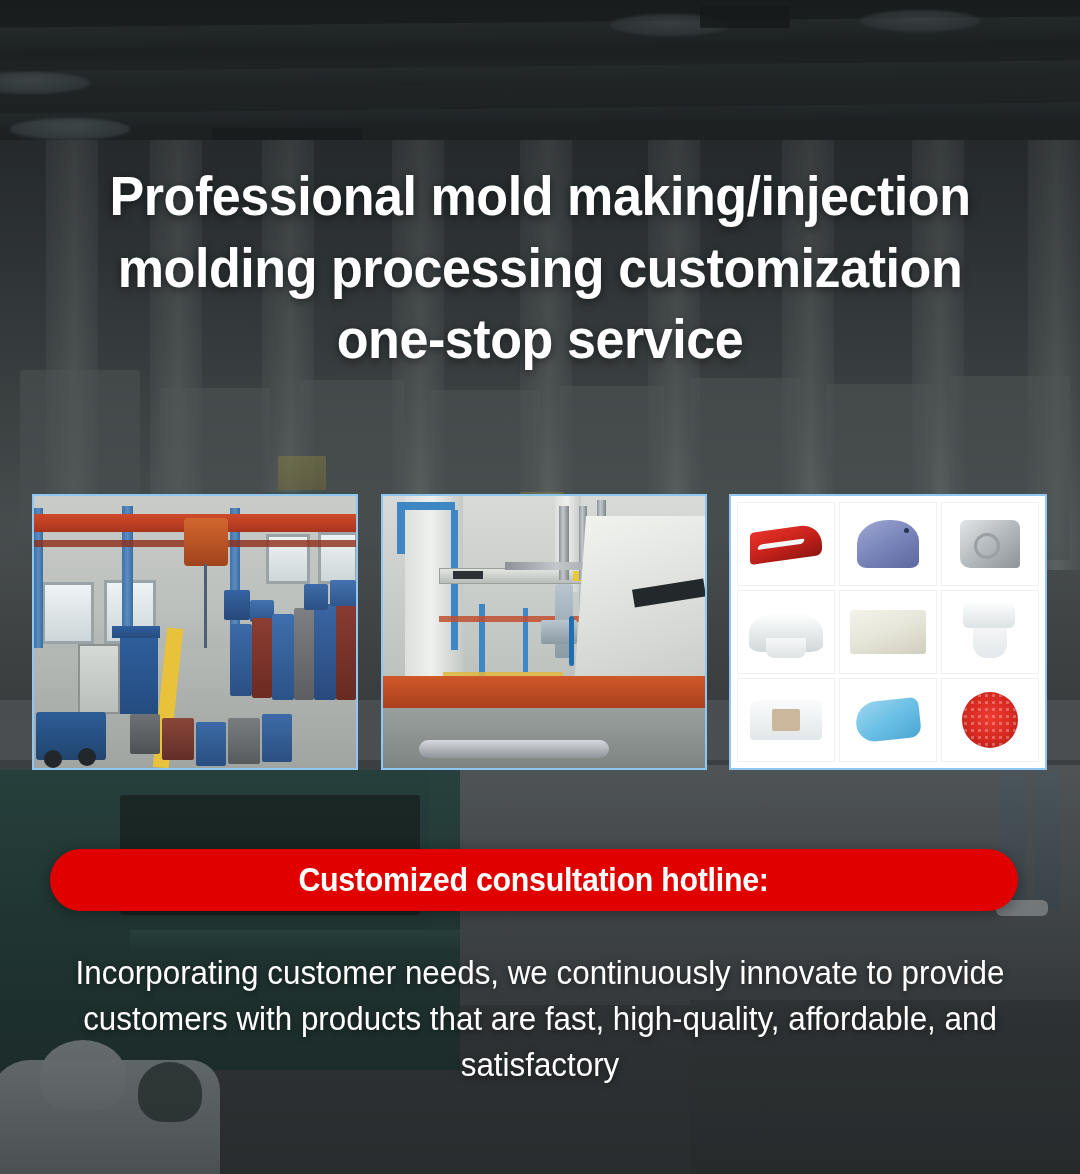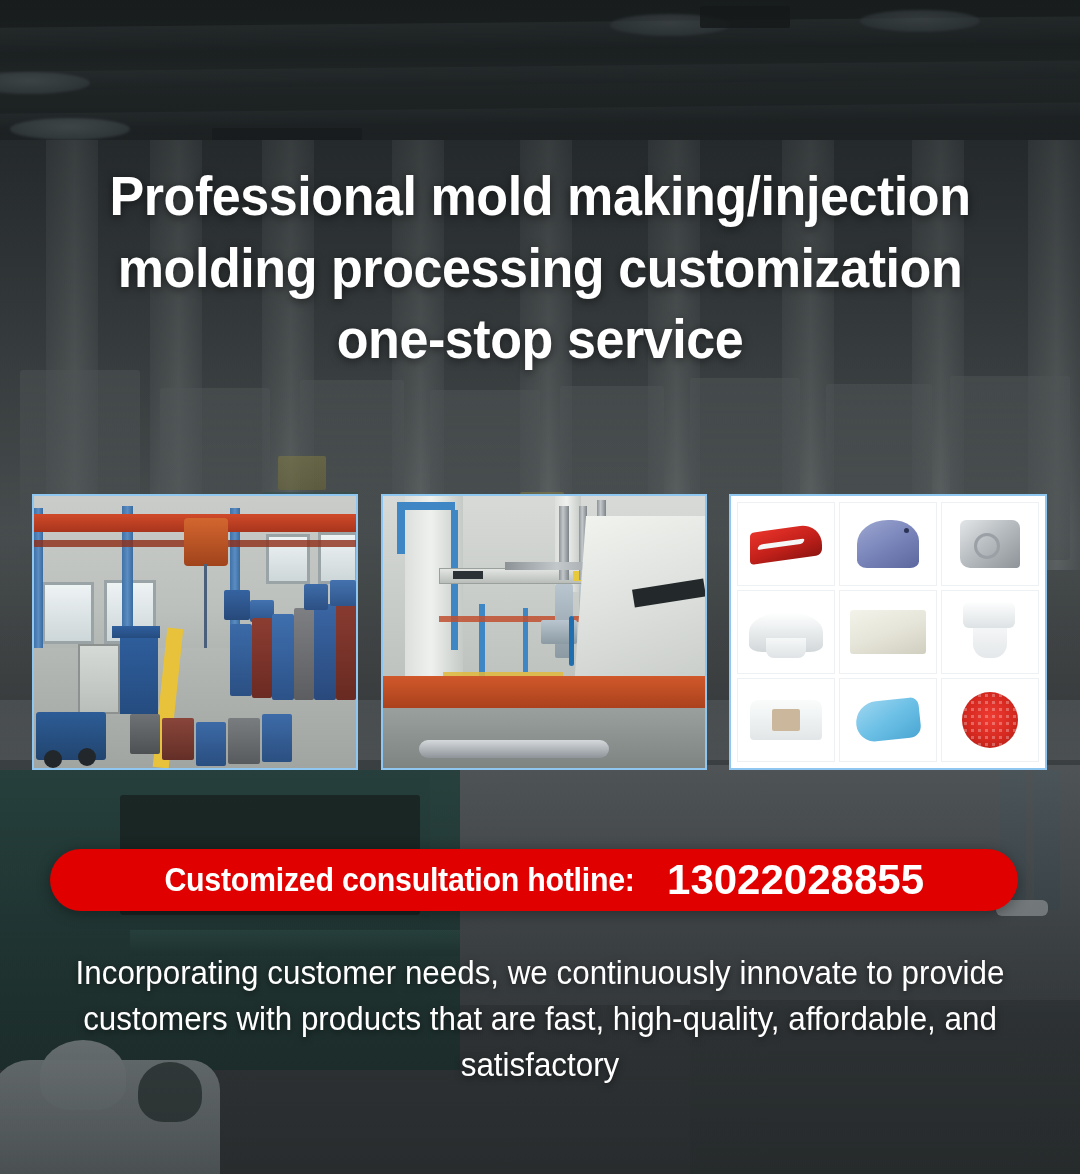--- a/index.html
+++ b/index.html
@@ -518,18 +518,17 @@
           </div>
           <div class="cell">
             <div class="prod p-red-disc"></div>
           </div>
         </div>
       </div>
     </div>
 
     <div class="hotline">
       <span class="hotline-label">Customized consultation hotline:</span>
-      <span class="hotline-number">13022028855</span>
     </div>
 
     <div class="subtext">Incorporating customer needs, we continuously innovate to provide customers with products that are fast, high-quality, affordable, and satisfactory</div>
   </div>
 </div>
 
 </body></html>

